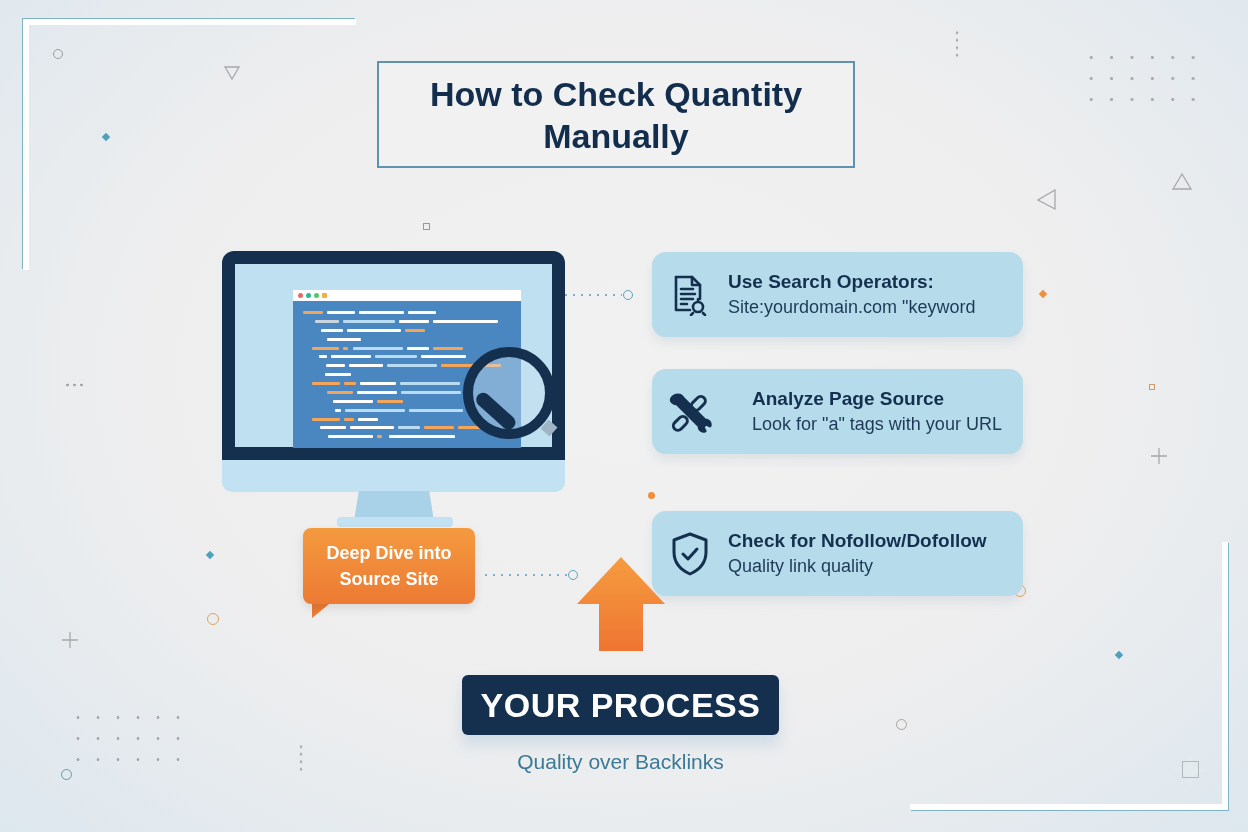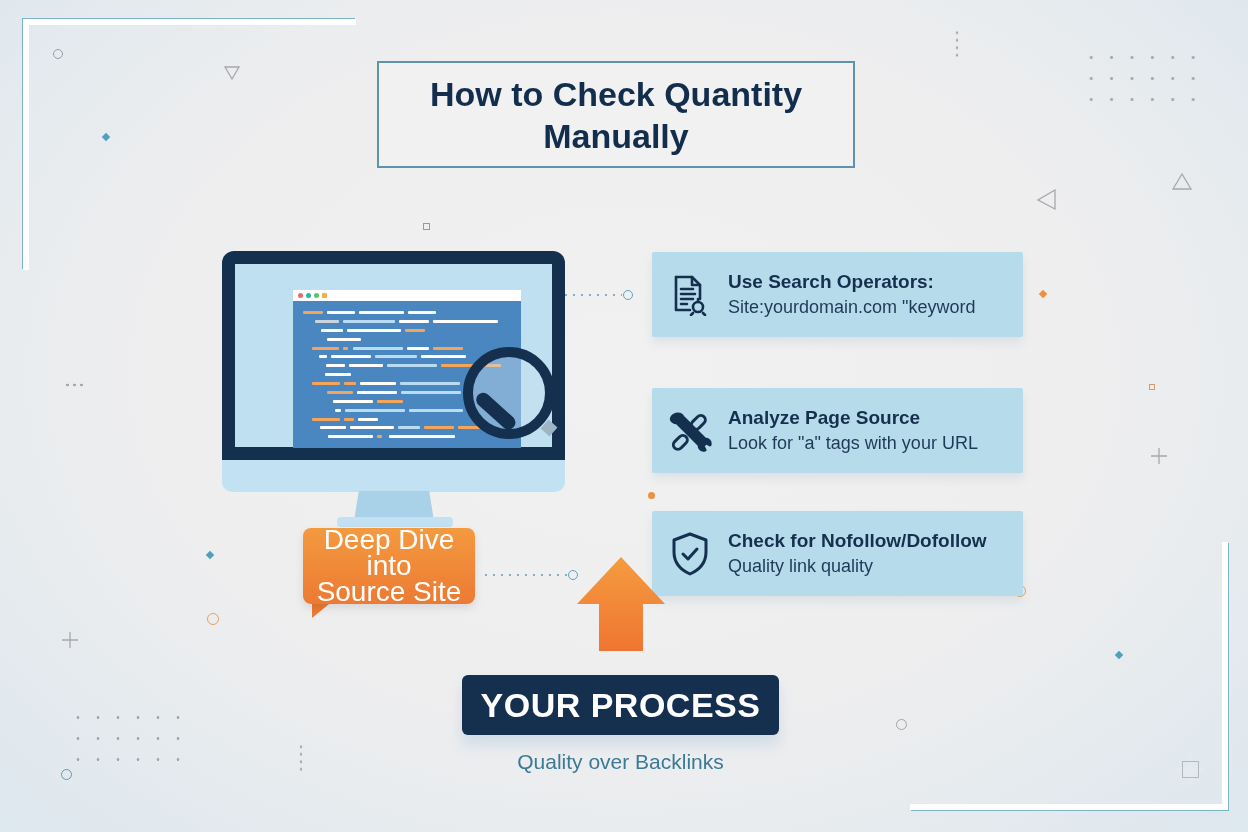--- a/index.html
+++ b/index.html
@@ -47,25 +47,25 @@
     background: #9fb5c6; transform: rotate(42deg); }
 
   
   .bubble { left: 303px; top: 528px; width: 172px; height: 76px;
     background: linear-gradient(180deg, #f49a3f 0%, #ec7a33 100%);
     border-radius: 8px; display: flex; align-items: center; justify-content: center;
     text-align: center; box-shadow: 0 4px 10px rgba(0,0,0,0.1); }
   .bubble-tail { left: 312px; top: 600px; width: 0; height: 0;
     border-left: 0 solid transparent; border-right: 22px solid transparent;
     border-top: 18px solid #ec7b33; }
-  .bubble-text { color: #fff; font-weight: 400; font-size: 28px; line-height: 26px; }
+  .bubble-text { color: #fff; font-weight: 700; font-size: 18px; line-height: 26px; }
 
   
   .card { left: 652px; width: 371px; height: 85px; background: #b6dbea;
-    border-radius: 2px; box-shadow: 0 6px 10px rgba(120,150,170,0.15);
+    border-radius: 14px; box-shadow: 0 6px 10px rgba(120,150,170,0.15);
     display: flex; align-items: center; }
   .card-icon { width: 76px; display: flex; justify-content: center; align-items: center; }
   .card-title { font-weight: 700; font-size: 19px; color: #15304f; line-height: 24px; }
   .card-sub { font-size: 18px; color: #1f3a58; line-height: 26px; }
 
   
   .dots-h { height: 2px; background-image: radial-gradient(circle, #7fb0c4 1px, transparent 1.2px);
     background-size: 8px 2px; }
   .ring { border-radius: 50%; border: 1.5px solid #5ea3c0; width: 10px; height: 10px; }
 
@@ -227,21 +227,21 @@
       <circle cx="26" cy="33" r="5"></circle>
         <path d="M21 39l-2 2M31 39l2 2M26 27v-2"></path>
     </svg>
   </div>
   <div>
     <div class="card-title">Use Search Operators:</div>
     <div class="card-sub">Site:yourdomain.com "keyword</div>
   </div>
 </div>
 
-<div class="abs card" style="top:388px;">
+<div class="abs card" style="top:369px;gap:24px;">
   <div class="card-icon">
     <svg width="44" height="42" viewBox="0 0 44 42" fill="none" stroke="#15304f" stroke-width="3" stroke-linecap="round" stroke-linejoin="round">
       <path d="M4 7c3-4 9-4 11 0l22 22c3 0 6 2 5 6l-4-2-3 3 2 4c-4 1-6-2-6-5L9 13C5 13 2 10 4 7z" fill="#15304f"></path>
       <rect x="26" y="4" width="9" height="16" rx="4.5" transform="rotate(45 30 12)"></rect>
       <rect x="8" y="24" width="9" height="16" rx="4.5" transform="rotate(45 12 32)"></rect>
     </svg>
   </div>
   <div>
     <div class="card-title">Analyze Page Source</div>
     <div class="card-sub">Look for "a" tags with your URL</div>

